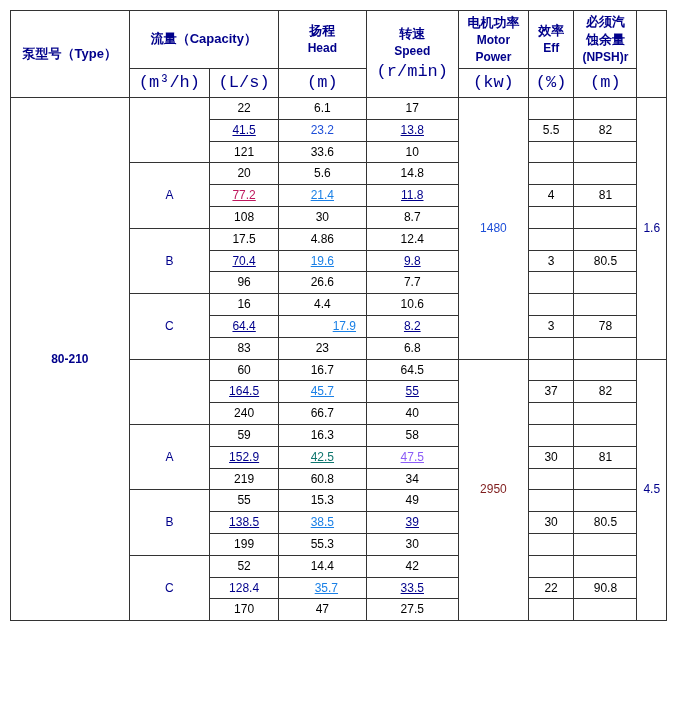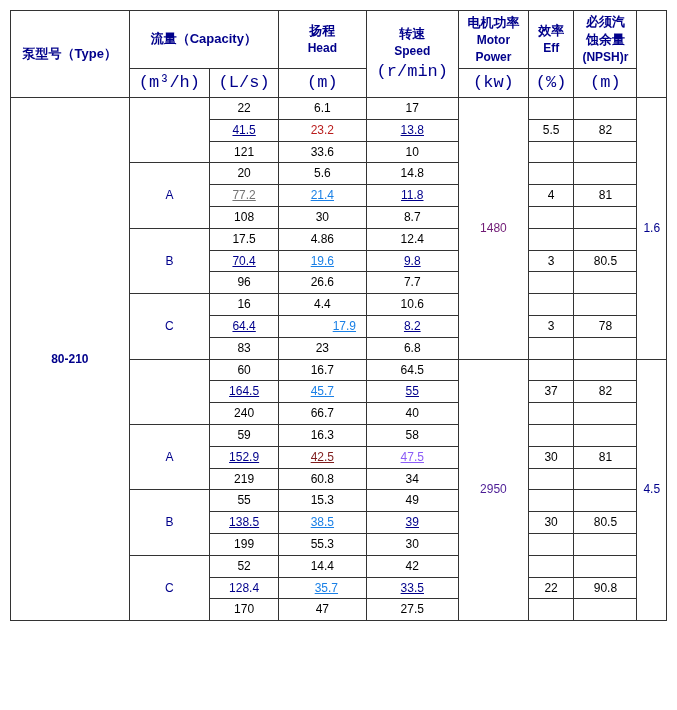--- a/index.html
+++ b/index.html
@@ -105,49 +105,49 @@
       </td>
     </tr>
   </thead>
   <tbody id="table-body">
   <tr>
         <td rowspan="24" style="color: rgb(0, 0, 139); font-weight: bold;">80-210</td>
         <td rowspan="3" style="color: rgb(0, 0, 139);"></td>
         <td>22</td>
         <td>6.1</td>
         <td>17</td>
-        <td rowspan="12" style="color: #701a75; text-align: center;">1480</td>
+        <td rowspan="12" style="color: #1d4ed8; text-align: center;">1480</td>
         <td></td>
         <td></td>
         <td rowspan="12" style="color: rgb(0, 0, 139);">1.6</td>
       </tr>
       <tr>
         <td style="text-decoration: underline; color: rgb(0, 0, 139);">41.5</td>
-        <td style="color: #b91c1c;">23.2</td>
+        <td style="color: #1d4ed8;">23.2</td>
         <td style="text-decoration: underline; color: rgb(0, 0, 139);">13.8</td>
         <td rowspan="1">5.5</td>
         <td>82</td>
       </tr>
       <tr>
         <td>121</td>
         <td>33.6</td>
         <td>10</td>
         <td></td>
         <td></td>
       </tr>
       <tr>
         <td rowspan="3" style="color: rgb(0, 0, 139);">A</td>
         <td>20</td>
         <td>5.6</td>
         <td>14.8</td>
         <td></td>
         <td></td>
       </tr>
       <tr>
-        <td style="text-decoration: underline; color: #737373;">77.2</td>
+        <td style="text-decoration: underline; color: #be185d;">77.2</td>
         <td style="text-decoration: underline; color: rgb(26, 128, 230);">21.4</td>
         <td style="text-decoration: underline; color: rgb(0, 0, 139);">11.8</td>
         <td rowspan="1">4</td>
         <td>81</td>
       </tr>
       <tr>
         <td>108</td>
         <td>30</td>
         <td>8.7</td>
         <td></td>
@@ -195,21 +195,21 @@
         <td>23</td>
         <td>6.8</td>
         <td></td>
         <td></td>
       </tr>
       <tr>
         <td rowspan="3" style="color: rgb(0, 0, 139);"></td>
         <td>60</td>
         <td>16.7</td>
         <td>64.5</td>
-        <td rowspan="12" style="color: #4c1d95;">2950</td>
+        <td rowspan="12" style="color: #7f1d1d;">2950</td>
         <td></td>
         <td></td>
         <td rowspan="12" style="color: rgb(0, 0, 139);">4.5</td>
       </tr>
       <tr>
         <td style="text-decoration: underline; color: rgb(0, 0, 139);">164.5</td>
         <td style="text-decoration: underline; color: rgb(26, 128, 230);">45.7</td>
         <td style="text-decoration: underline; color: rgb(0, 0, 139);">55</td>
         <td rowspan="1">37</td>
         <td>82</td>
@@ -224,21 +224,21 @@
       <tr>
         <td rowspan="3" style="color: rgb(0, 0, 139);">A</td>
         <td>59</td>
         <td>16.3</td>
         <td>58</td>
         <td></td>
         <td></td>
       </tr>
       <tr>
         <td style="text-decoration: underline; color: rgb(0, 0, 139);">152.9</td>
-        <td style="text-decoration: underline; color: #7f1d1d;">42.5</td>
+        <td style="text-decoration: underline; color: #0f766e;">42.5</td>
         <td style="text-decoration: underline; color: #8b5cf6;">47.5</td>
         <td rowspan="1">30</td>
         <td>81</td>
       </tr>
       <tr>
         <td>219</td>
         <td>60.8</td>
         <td>34</td>
         <td></td>
         <td></td>

